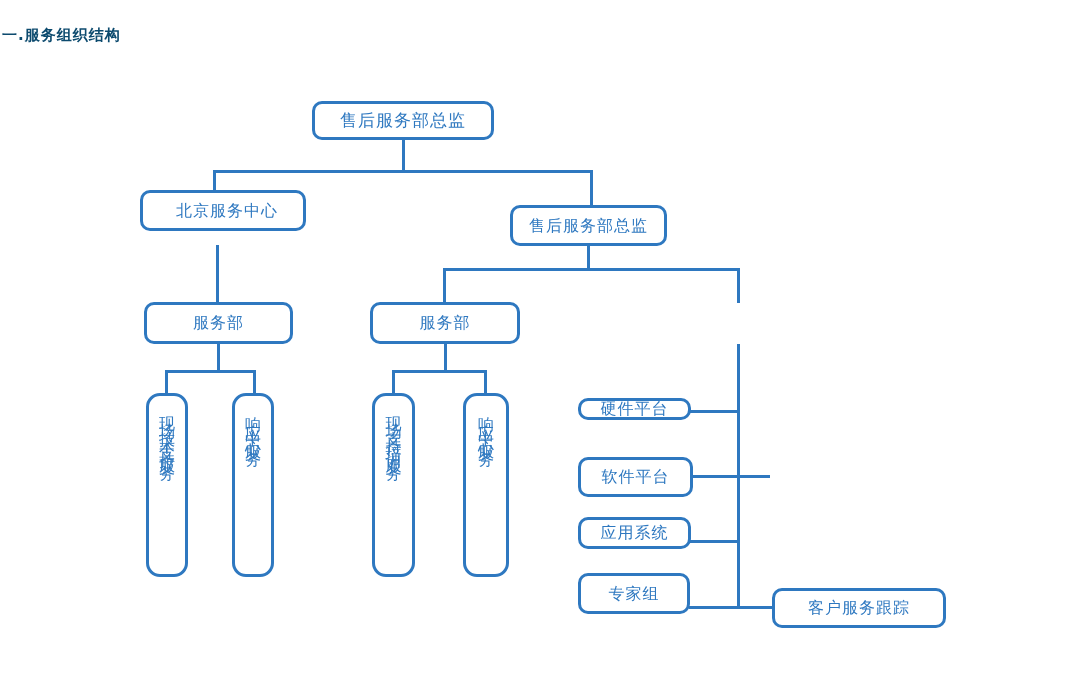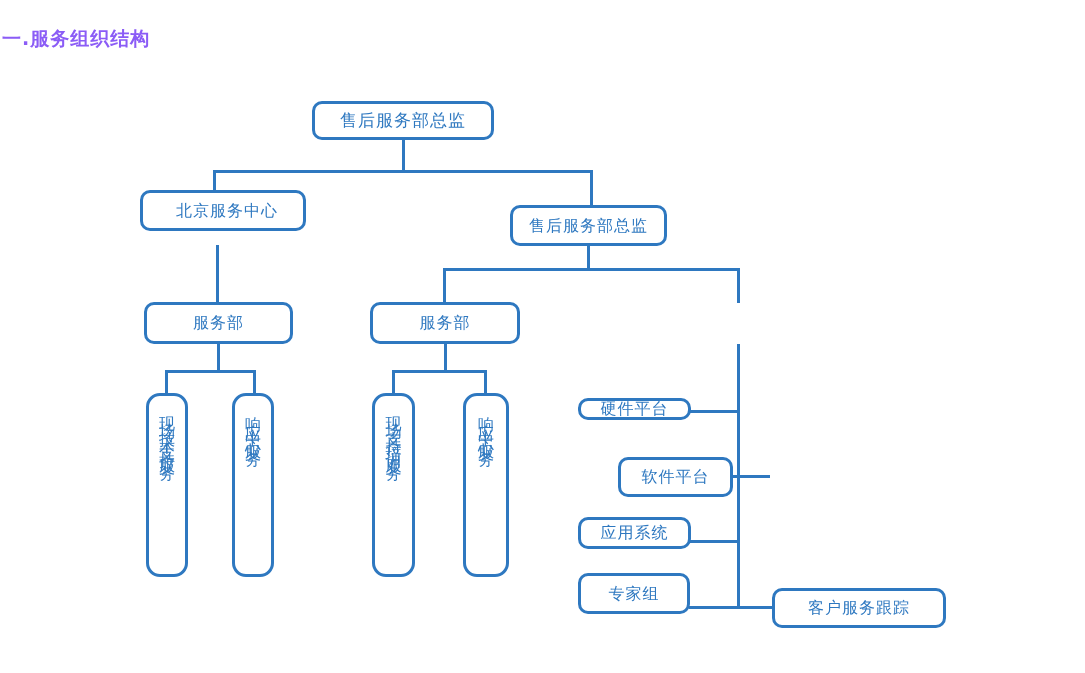--- a/index.html
+++ b/index.html
@@ -9,23 +9,23 @@
     position: relative;
     width: 1085px;
     height: 673px;
     background: #ffffff;
     overflow: hidden;
   }
   .doc-title {
     position: absolute;
     left: 2px;
     top: 26px;
-    font-size: 19px;
+    font-size: 15px;
     font-weight: bold;
-    color: #8b5cf6;
+    color: #0c4a6e;
     letter-spacing: 1px;
   }
   .node {
     position: absolute;
     box-sizing: border-box;
     border: 3px solid var(--accent);
     border-radius: 10px;
     background: #ffffff;
     color: var(--accent);
     display: flex;
@@ -94,21 +94,21 @@
   <div class="node vnode" style="left:146px; top:393px; width:42px; height:184px;">现场技术支持服务</div>
 
   <div class="node vnode" style="left:232px; top:393px; width:42px; height:184px;">响应中心服务</div>
 
   <div class="node vnode" style="left:372px; top:393px; width:43px; height:184px;">现场支持培训服务</div>
 
   <div class="node vnode" style="left:463px; top:393px; width:46px; height:184px;">响应中心服务</div>
 
   <div class="node" style="left:578px; top:398px; width:113px; height:22px;">硬件平台</div>
 
-  <div class="node" style="left:578px; top:457px; width:115px; height:40px;margin-left:40px;">软件平台</div>
+  <div class="node" style="left:578px; top:457px; width:115px; height:40px;">软件平台</div>
 
   <div class="node" style="left:578px; top:517px; width:113px; height:32px;">应用系统</div>
 
   <div class="node" style="left:578px; top:573px; width:112px; height:41px;">专家组</div>
 
 
   <div class="node" style="left:772px; top:588px; width:174px; height:40px;">客户服务跟踪</div>
 
 </div>
 

